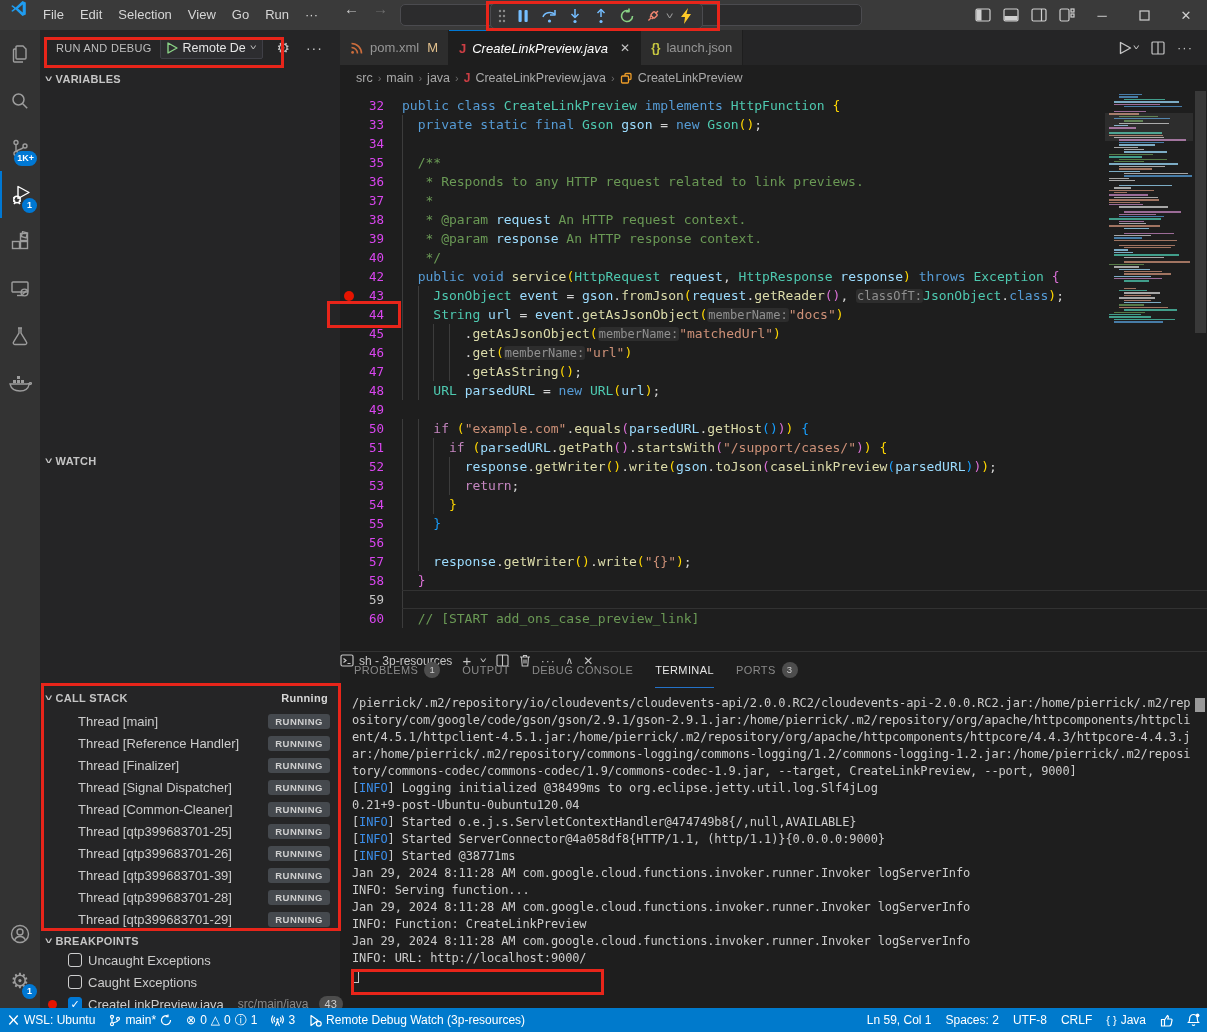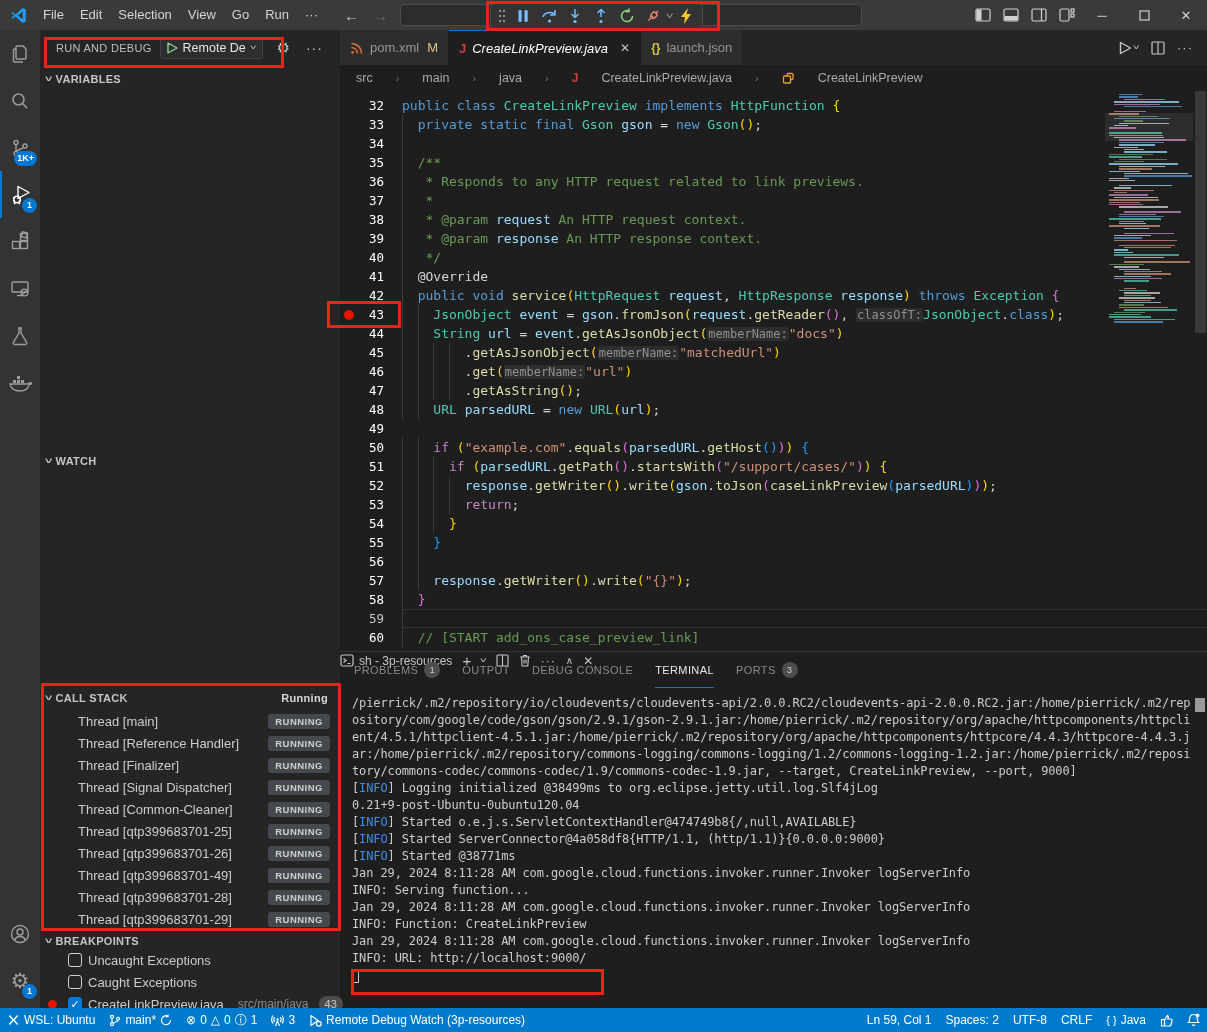--- a/index.html
+++ b/index.html
@@ -2,21 +2,21 @@
 <html><head>
 <meta charset="utf-8">
 <style>
   *{box-sizing:border-box;margin:0;padding:0}
   html,body{background:#1e1e1e}
   #app{position:relative;width:1207px;height:1032px;background:#1e1e1e;overflow:hidden;
        font-family:"Liberation Sans",sans-serif;color:#cccccc;font-size:13px;-webkit-font-smoothing:antialiased}
   svg{display:block}
 
   
-  .titlebar{position:absolute;left:0;top:0;right:0;height:30px;background:#3a3a3a;display:flex;align-items:center;z-index:5}
+  .titlebar{position:absolute;left:0;top:0;right:0;height:30px;background:#3a3a3a;display:flex;align-items:flex-start;z-index:5}
   .vscode-logo{margin:0 8px 0 10px}
   .menus{display:flex;align-items:center;height:100%}
   .menu-item{padding:0 8px;height:22px;line-height:22px;border-radius:4px;color:#d6d6d6;font-size:13px;cursor:default}
   .nav-arrows{display:flex;align-items:center;margin-left:18px;gap:14px;font-size:15px}
   .nav-arrows .fwd{color:#6e6e6e}
   .cmd-center{position:absolute;left:400px;top:4px;width:462px;height:22px;background:#2c2c2d;border:1px solid #4b4b4f;border-radius:5px}
   .dbg-toolbar{position:absolute;left:490px;top:3px;height:26px;background:#333334;border:1px solid #4b4b4f;border-radius:5px;
                display:flex;align-items:center;padding:0 4px;gap:2px;z-index:6}
   .dbg-btn{width:24px;height:22px;display:flex;align-items:center;justify-content:center}
   .grip{width:14px;height:22px;display:flex;align-items:center;justify-content:center}
@@ -60,29 +60,29 @@
   
   .editor-col{position:absolute;left:340px;top:30px;right:0;bottom:24px;background:#1e1e1e}
   .tabsbar{position:absolute;top:0;left:0;right:0;height:35px;background:#252526;display:flex}
   .tab{display:flex;align-items:center;gap:6px;padding:0 10px;height:35px;background:#2d2d2d;border-right:1px solid #1e1e1e;
        color:#969696;font-size:13px}
   .tab.active{background:#1e1e1e;color:#ffffff;border-top:1px solid #0078d4}
   .tab .mod{color:#e2c08d;margin-left:2px}
   .tab .close{margin-left:6px;color:#c5c5c5;font-size:12px}
   .tab-label.italic{font-style:italic}
   .editor-actions{margin-left:auto;display:flex;align-items:center;gap:12px;padding-right:14px;color:#c5c5c5}
-  .breadcrumb{position:absolute;top:35px;left:0;right:0;height:26px;display:flex;align-items:center;padding-left:16px;gap:23px;
+  .breadcrumb{position:absolute;top:35px;left:0;right:0;height:26px;display:flex;align-items:center;padding-left:16px;gap:5px;
               color:#a9a9a9;font-size:12.5px;background:#1e1e1e}
   .bc-sep{color:#6e6e6e;font-size:11px}
   .code-area{position:absolute;top:61px;left:0;right:0;height:560px;overflow:hidden;background:#1e1e1e}
   .code-lines{position:absolute;top:5px;left:0;right:0}
   .code-row{position:relative;height:19px;display:flex;align-items:center;font-family:"DejaVu Sans Mono",monospace;font-size:13px}
   .bp-col{width:18px;height:19px;flex:none;position:relative}
   .bp-dot{position:absolute;left:4px;top:4.5px;width:10px;height:10px;border-radius:50%;background:#e51400}
-  .ln{width:26px;flex:none;text-align:right;color:#ffffff;font-size:12.5px}
+  .ln{width:26px;flex:none;text-align:right;color:#d946ef;font-size:12.5px}
   .code-pre{position:relative;margin-left:18px;white-space:pre;height:19px;line-height:19px}
   .guide{position:absolute;top:0;bottom:0;width:1px;background:#3c3c3c}
   .code-row.current::after{content:'';position:absolute;left:62px;right:0;top:0;bottom:0;
         border-top:1px solid #323232;border-bottom:1px solid #323232;pointer-events:none}
   .code-row.current .ln{color:#c6c6c6}
   .tok-kw{color:#569cd6}.tok-ctrl{color:#c586c0}.tok-type{color:#4ec9b0}.tok-fn{color:#dcdcaa}
   .tok-var{color:#9cdcfe}.tok-str{color:#ce9178}.tok-cmt{color:#6a9955}.tok-txt{color:#d4d4d4}
   .tok-b1{color:#ffd700}.tok-b2{color:#da70d6}.tok-b3{color:#179fff}
   .tok-inlay{background:#2d2d2d;color:#909090;border-radius:3px;padding:0 1px;font-size:12px}
   .minimap{position:absolute;right:14px;top:0;width:88px;height:238px;overflow:hidden}
@@ -363,21 +363,21 @@
           </div>
           <div class="thread-row">
             <span class="thread-label">Thread [qtp399683701-25]</span>
             <span class="running-badge">RUNNING</span>
           </div>
           <div class="thread-row">
             <span class="thread-label">Thread [qtp399683701-26]</span>
             <span class="running-badge">RUNNING</span>
           </div>
           <div class="thread-row">
-            <span class="thread-label">Thread [qtp399683701-49]</span>
+            <span class="thread-label">Thread [qtp399683701-39]</span>
             <span class="running-badge">RUNNING</span>
           </div>
           <div class="thread-row">
             <span class="thread-label">Thread [qtp399683701-28]</span>
             <span class="running-badge">RUNNING</span>
           </div>
           <div class="thread-row">
             <span class="thread-label">Thread [qtp399683701-29]</span>
             <span class="running-badge">RUNNING</span>
           </div>
@@ -501,25 +501,20 @@
           </div>
           <div class="code-row">
             <span class="bp-col"></span>
             <span class="ln">39</span>
             <span class="code-pre"><span class="guide" style="left: 0ch;"></span><span class="tok-cmt">   * @param </span><span class="tok-var">response</span><span class="tok-cmt"> An HTTP response context.</span></span>
           </div>
           <div class="code-row">
             <span class="bp-col"></span>
             <span class="ln">40</span>
             <span class="code-pre"><span class="guide" style="left: 0ch;"></span><span class="tok-cmt">   */</span></span>
-          </div>
-          <div class="code-row">
-            <span class="bp-col"></span>
-            <span class="ln">41</span>
-            <span class="code-pre"><span class="guide" style="left: 0ch;"></span><span class="tok-txt">  @Override</span></span>
           </div>
           <div class="code-row">
             <span class="bp-col"></span>
             <span class="ln">42</span>
             <span class="code-pre"><span class="guide" style="left: 0ch;"></span><span class="tok-txt">  </span><span class="tok-kw">public</span><span class="tok-txt"> </span><span class="tok-kw">void</span><span class="tok-txt"> </span><span class="tok-fn">service</span><span class="tok-b1">(</span><span class="tok-type">HttpRequest</span><span class="tok-txt"> </span><span class="tok-var">request</span><span class="tok-txt">, </span><span class="tok-type">HttpResponse</span><span class="tok-txt"> </span><span class="tok-var">response</span><span class="tok-b1">)</span><span class="tok-txt"> </span><span class="tok-kw">throws</span><span class="tok-txt"> </span><span class="tok-type">Exception</span><span class="tok-txt"> </span><span class="tok-b2">{</span></span>
           </div>
           <div class="code-row">
             <span class="bp-col">
               <span class="bp-dot"></span>
             </span>

